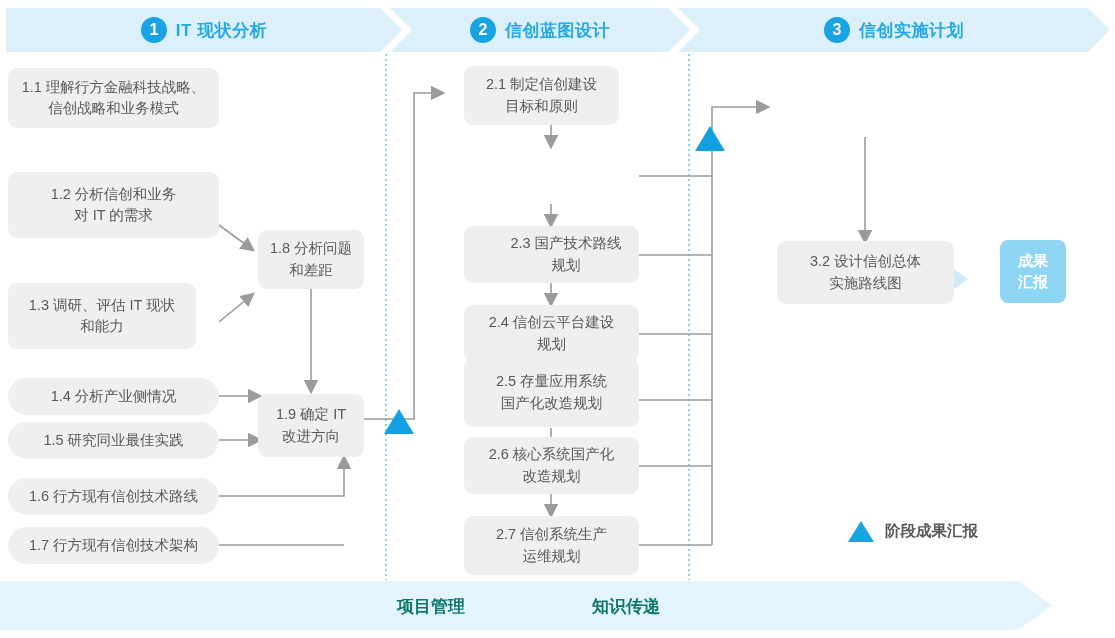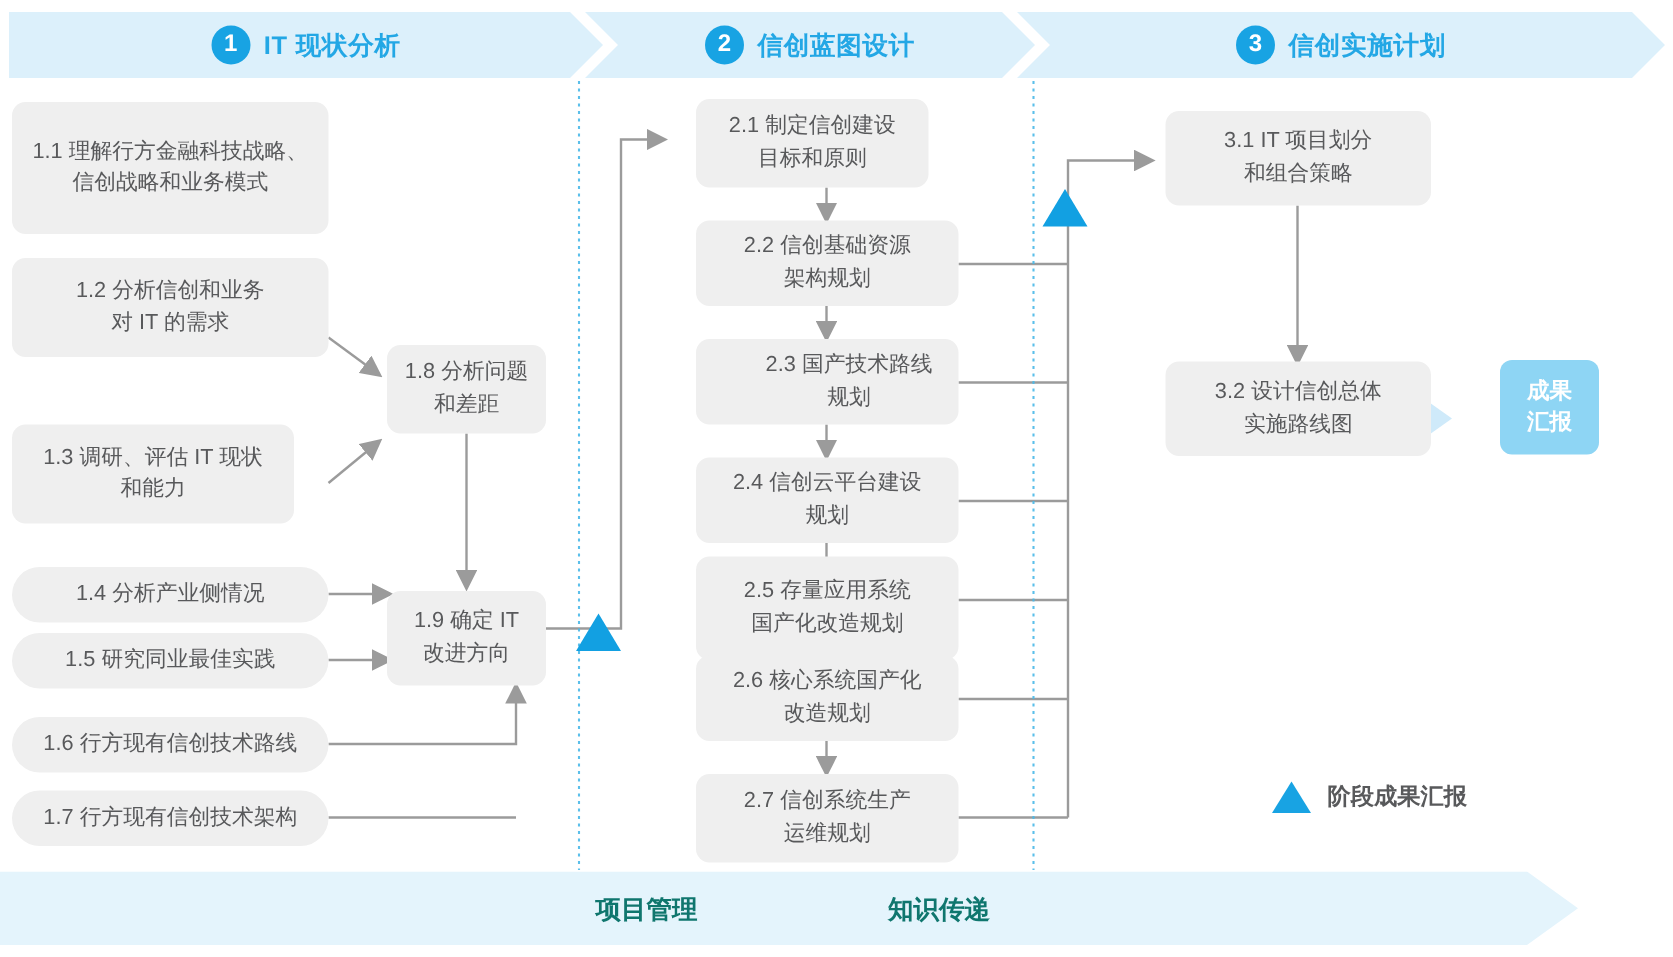--- a/index.html
+++ b/index.html
@@ -123,39 +123,37 @@
   <div class="phase" style="left:678px;width:432px;">
     <svg class="chev" viewBox="0 0 432 44" preserveAspectRatio="none">
       <path d="M0,0 L410,0 L432,22 L410,44 L0,44 L22,22 z" fill="#dcf0fb"></path>
     </svg>
     <div class="inner">
       <span class="num">3</span>
       <span class="ttl">信创实施计划</span>
     </div>
   </div>
 
-  <div class="box" style="left:8px;top:68px;width:211px;height:88px;">1.1 理解行方金融科技战略、<br>信创战略和业务模式</div>
+  <div class="box" style="left:8px;top:68px;width:211px;height:60px;">1.1 理解行方金融科技战略、<br>信创战略和业务模式</div>
   <div class="box" style="left:8px;top:172px;width:211px;height:66px;">1.2 分析信创和业务<br>对 IT 的需求</div>
   <div class="box" style="left:8px;top:283px;width:188px;height:66px;">1.3 调研、评估 IT 现状<br>和能力</div>
   <div class="box pill" style="left:8px;top:378px;width:211px;height:37px;">1.4 分析产业侧情况</div>
   <div class="box pill" style="left:8px;top:422px;width:211px;height:37px;">1.5 研究同业最佳实践</div>
   <div class="box pill" style="left:8px;top:478px;width:211px;height:37px;">1.6 行方现有信创技术路线</div>
   <div class="box pill" style="left:8px;top:527px;width:211px;height:37px;">1.7 行方现有信创技术架构</div>
   <div class="box" style="left:258px;top:230px;width:106px;height:59px;">1.8 分析问题<br>和差距</div>
   <div class="box" style="left:258px;top:394px;width:106px;height:63px;">1.9 确定 IT<br>改进方向</div>
 
   <div class="box" style="left:464px;top:66px;width:155px;height:59px;">2.1 制定信创建设<br>目标和原则</div>
-  <div class="box" style="left:464px;top:147px;width:175px;height:57px;">2.2 信创基础资源<br>架构规划</div>
   <div class="box" style="left:464px;top:226px;width:175px;height:57px;padding-left:37px;">2.3 国产技术路线<br>规划</div>
   <div class="box" style="left:464px;top:305px;width:175px;height:57px;">2.4 信创云平台建设<br>规划</div>
-  <div class="box" style="left:464px;top:371px;width:175px;height:69px;">2.5 存量应用系统<br>国产化改造规划</div>
+  <div class="box" style="left:464px;top:358px;width:175px;height:69px;">2.5 存量应用系统<br>国产化改造规划</div>
   <div class="box" style="left:464px;top:437px;width:175px;height:57px;">2.6 核心系统国产化<br>改造规划</div>
   <div class="box" style="left:464px;top:516px;width:175px;height:59px;">2.7 信创系统生产<br>运维规划</div>
 
-  <div class="box" style="left:777px;top:74px;width:177px;height:63px;">3.1 IT 项目划分<br>和组合策略</div>
   <div class="box" style="left:777px;top:241px;width:177px;height:63px;">3.2 设计信创总体<br>实施路线图</div>
 
   <div class="result" style="left:1000px;top:240px;width:66px;height:63px;">成果<br>汇报</div>
 
   <div class="milestone" style="left:384px;top:409px;"></div>
   <div class="milestone" style="left:695px;top:126px;"></div>
 
   <div class="legend" style="left:848px;top:521px;">
     <span class="tri"></span>
     <span class="lbl">阶段成果汇报</span>

